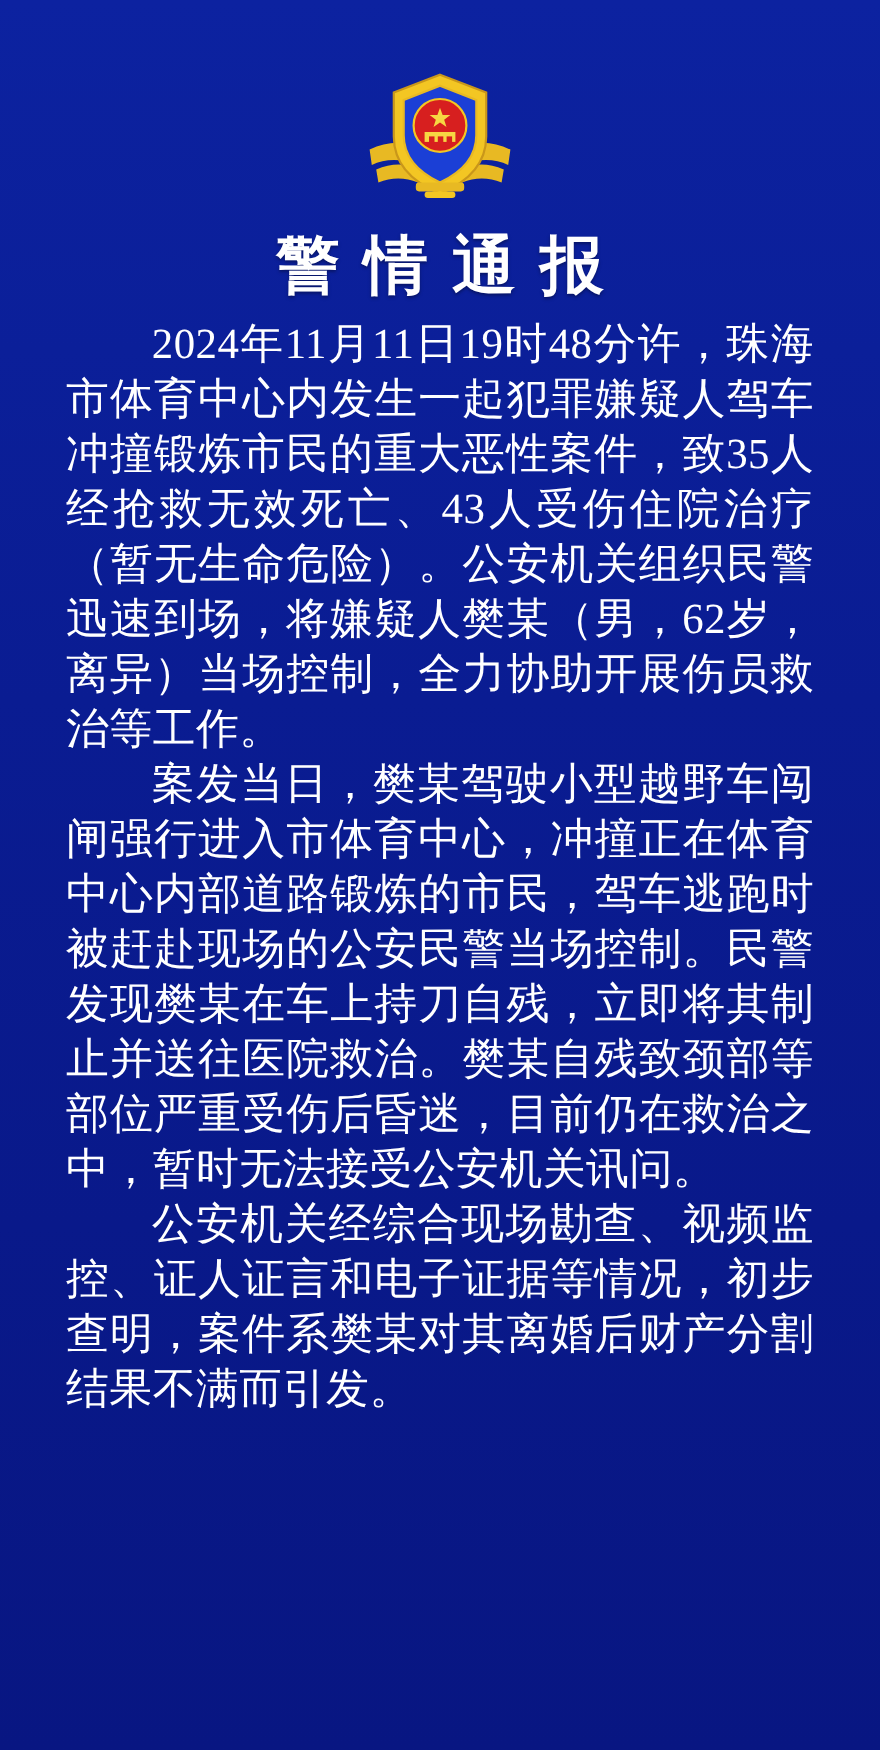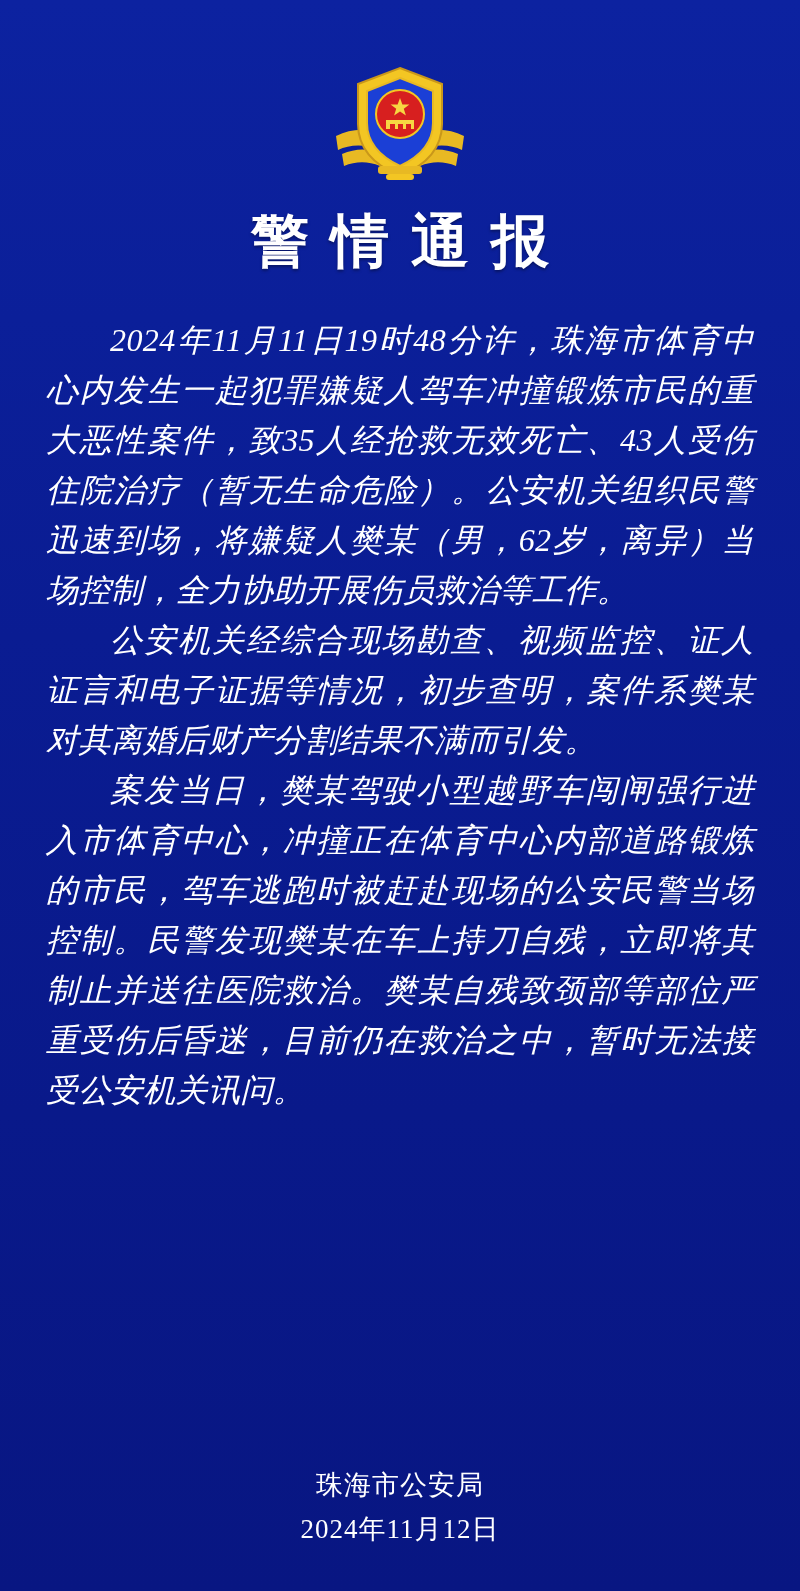--- a/index.html
+++ b/index.html
@@ -12,21 +12,21 @@
     background: #0a1a8c;
     font-family: "Liberation Serif", "DejaVu Serif", serif;
     overflow: hidden;
   }
   .page {
     position: relative;
     width: 800px;
     height: 1591px;
     background: linear-gradient(180deg, #0c22a0 0%, #0a1c92 40%, #081682 100%);
     box-sizing: border-box;
-    padding: 0 46px;
+    padding: 0 60px;
   }
   
   .emblem-wrap {
     padding-top: 62px;
     display: flex;
     justify-content: center;
     align-items: center;
   }
   .emblem {
     width: 132px;
@@ -41,29 +41,28 @@
     font-size: 58px;
     font-weight: bold;
     letter-spacing: 22px;
     text-indent: 22px;
     line-height: 1.25;
     font-family: "Liberation Serif", "DejaVu Serif", serif;
     text-shadow: 0 2px 3px rgba(0,0,0,0.35);
   }
   
   .body-text {
-    margin-top: 36px;
+    margin-top: 9px;
     color: #ffffff;
-    font-size: 32px;
+    font-size: 39px;
     line-height: 50px;
     text-align: justify;
     text-justify: inter-ideograph;
     letter-spacing: 0.4px;
     font-family: "Liberation Serif", "DejaVu Serif", serif;
-    font-style: italic;
   }
   .body-text p {
     margin: 0;
     text-indent: 2em;
   }
   
   .signature {
     position: absolute;
     left: 0;
     right: 0;
@@ -109,22 +108,18 @@
         <rect x="44" y="104" width="44" height="8" rx="3" fill="#e8b923"></rect>
         <rect x="52" y="112" width="28" height="6" rx="3" fill="#f3c623"></rect>
       </svg>
     </div>
   </div>
 
   <div class="title">警情通报</div>
 
   <div class="body-text">
     <p>2024年11月11日19时48分许，珠海市体育中心内发生一起犯罪嫌疑人驾车冲撞锻炼市民的重大恶性案件，致35人经抢救无效死亡、43人受伤住院治疗（暂无生命危险）。公安机关组织民警迅速到场，将嫌疑人樊某（男，62岁，离异）当场控制，全力协助开展伤员救治等工作。</p>
+    <p>案发当日，樊某驾驶小型越野车闯闸强行进入市体育中心，冲撞正在体育中心内部道路锻炼的市民，驾车逃跑时被赶赴现场的公安民警当场控制。民警发现樊某在车上持刀自残，立即将其制止并送往医院救治。樊某自残致颈部等部位严重受伤后昏迷，目前仍在救治之中，暂时无法接受公安机关讯问。</p>
     <p>公安机关经综合现场勘查、视频监控、证人证言和电子证据等情况，初步查明，案件系樊某对其离婚后财产分割结果不满而引发。</p>
-    <p>案发当日，樊某驾驶小型越野车闯闸强行进入市体育中心，冲撞正在体育中心内部道路锻炼的市民，驾车逃跑时被赶赴现场的公安民警当场控制。民警发现樊某在车上持刀自残，立即将其制止并送往医院救治。樊某自残致颈部等部位严重受伤后昏迷，目前仍在救治之中，暂时无法接受公安机关讯问。</p>
   </div>
 
-  <div class="signature">
-    <div>珠海市公安局</div>
-    <div>2024年11月12日</div>
-  </div>
 
 </div>
 
 </body></html>

